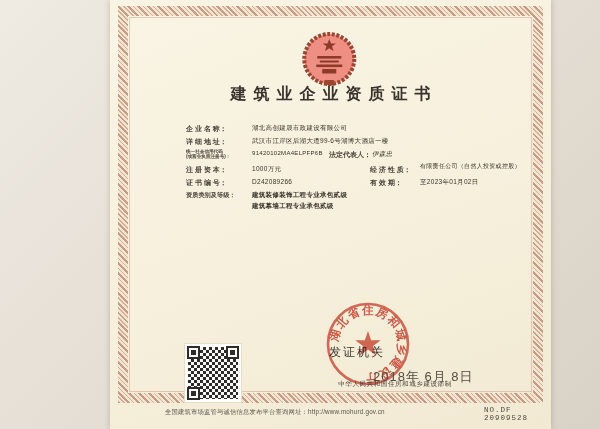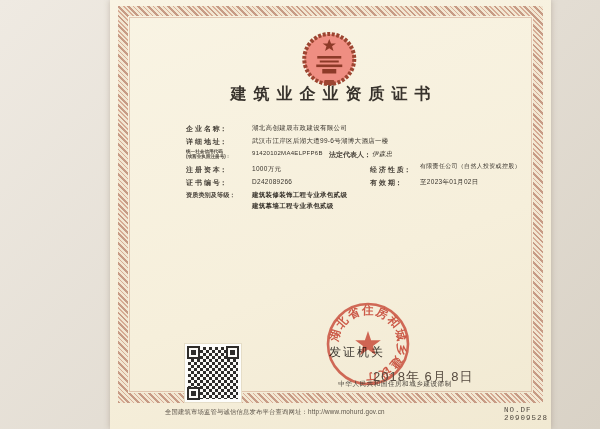--- a/index.html
+++ b/index.html
@@ -44,21 +44,21 @@
       background-image:repeating-conic-gradient(#2e2c2a 0% 25%,#fbfaf7 25% 50%);
       background-size:6px 6px;}
   .qr-fd{position:absolute;width:13px;height:13px;border:2.5px solid #2e2c2a;background:#fbfaf7;box-sizing:border-box;}
   .qr-fd::after{content:"";position:absolute;inset:2px;background:#2e2c2a;}
   .qr-fd.tl{left:2px;top:2px}.qr-fd.tr{right:2px;top:2px}.qr-fd.bl{left:2px;bottom:2px}
   .authority{position:absolute;left:219px;top:344px;font-size:12px;letter-spacing:2px;color:#3d3831;font-weight:normal;}
   .seal{position:absolute;left:214px;top:300px;opacity:.88;mix-blend-mode:multiply;}
   .issue-date{position:absolute;left:263px;top:368px;font-size:13px;color:#564b40;letter-spacing:1px;white-space:nowrap;}
   .ministry{position:absolute;left:200px;top:380px;width:170px;text-align:center;font-size:6.6px;color:#4a443c;letter-spacing:.5px;}
   .footer-note{position:absolute;left:55px;top:408px;font-size:6.3px;color:#5a5248;letter-spacing:.2px;}
-  .serial{position:absolute;left:394px;top:406px;font-size:7.5px;color:#4f483f;font-family:"Liberation Mono","DejaVu Sans Mono",monospace;letter-spacing:1px;}
+  .serial{position:absolute;left:374px;top:406px;font-size:7.5px;color:#4f483f;font-family:"Liberation Mono","DejaVu Sans Mono",monospace;letter-spacing:1px;}
   
   .r1{top:124px}.r2{top:137px}.r3{top:150px}.r4{top:165px}.r5{top:178px}.r6{top:191px}
 </style>
 </head>
 <body>
 
 <div class="paper">
 
   <div class="frame"></div>
 

